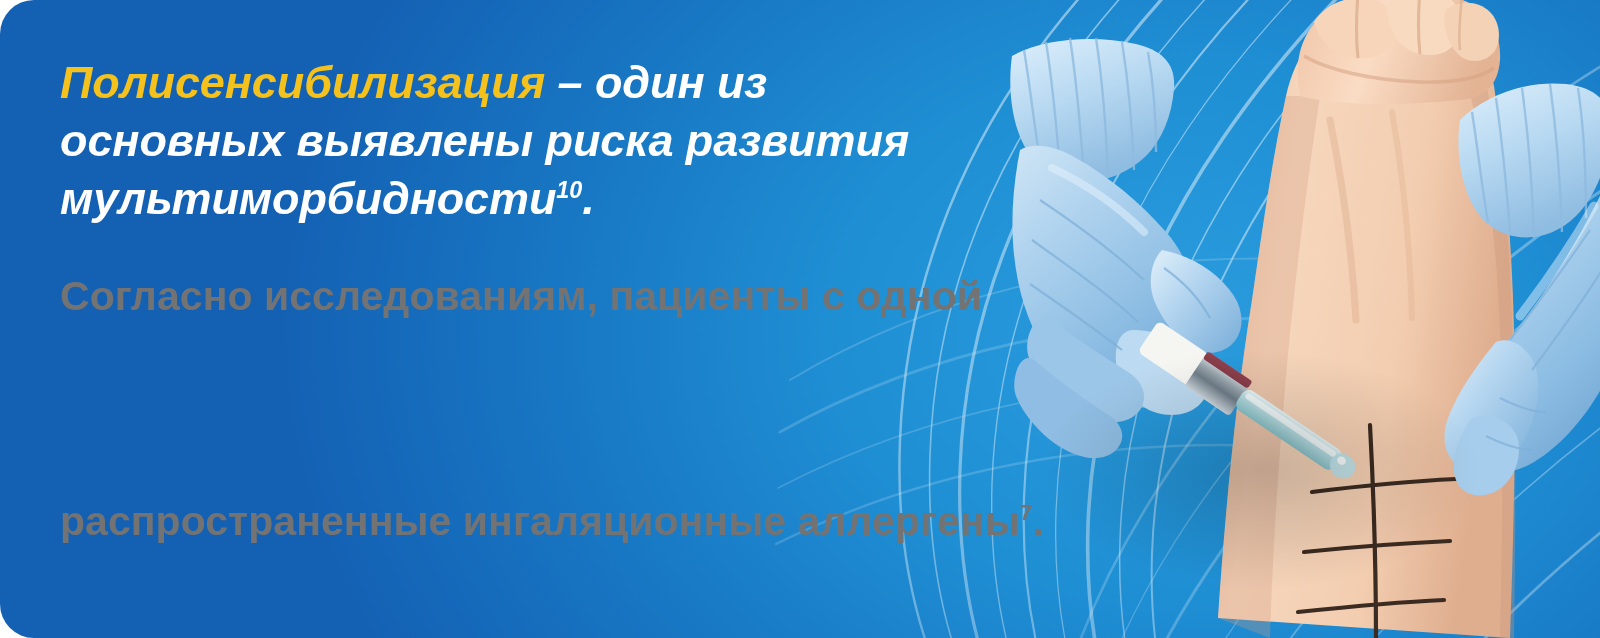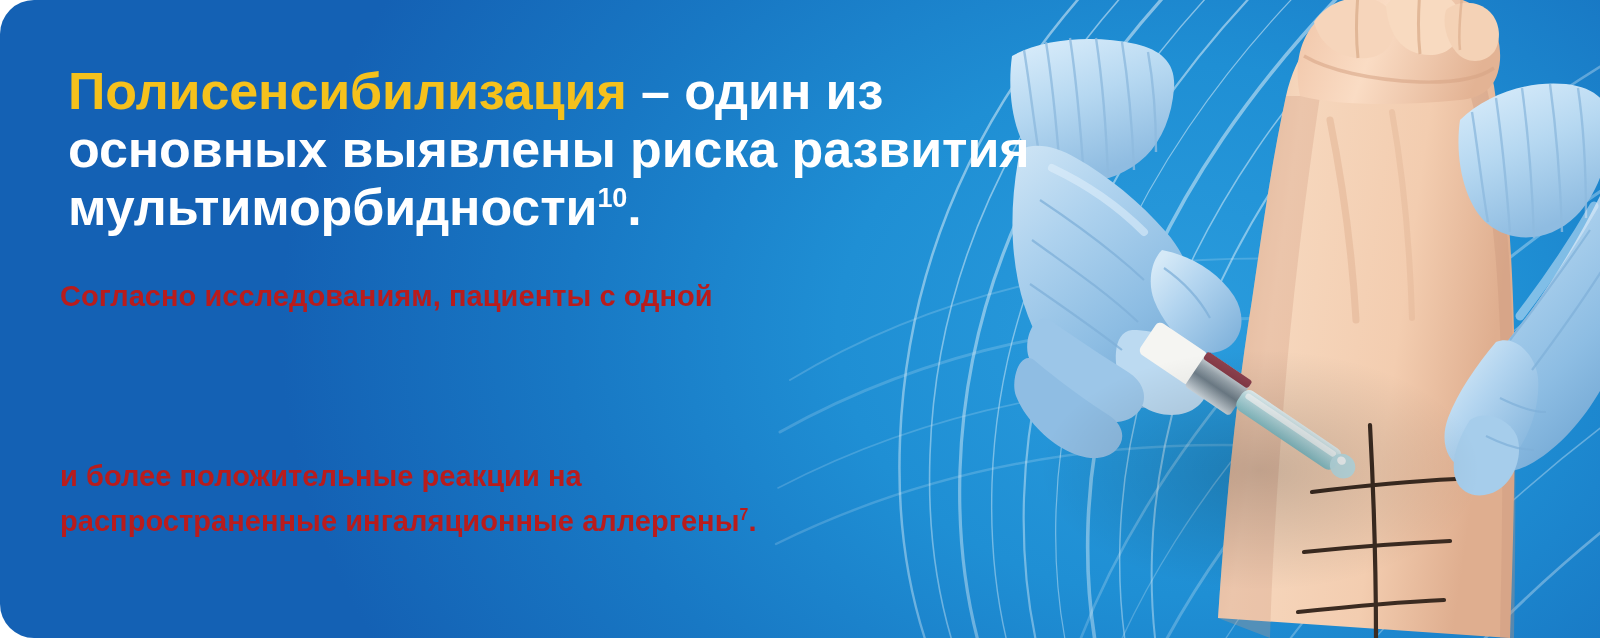--- a/index.html
+++ b/index.html
@@ -54,46 +54,47 @@
     top: 0;
     width: 1000px;
     height: 100%;
   }
 
   .headline {
     position: absolute;
     top: 54px;
     left: 0;
     width: 980px;
-    margin: 8px;
-    font-size: 52px;
+    margin: 0;
+    font-size: 45px;
     line-height: 58px;
     font-weight: 700;
     color: #ffffff;
     letter-spacing: -0.1px;
+    font-style: italic;
   }
   .headline .hl-accent { color: #f5c11c; }
   .headline sup {
     font-size: 0.52em;
     vertical-align: super;
     line-height: 0;
     font-weight: 700;
     text-align: right;
   }
 
   .bodytext {
     position: absolute;
     top: 274px;
     left: 0;
     width: 1000px;
     margin: 0;
-    font-size: 29px;
+    font-size: 41px;
     line-height: 45px;
     font-weight: 700;
-    color: #b91c1c;
+    color: #737373;
     letter-spacing: 0.05px;
   }
   .bodytext sup {
     font-size: 0.55em;
     vertical-align: super;
     line-height: 0;
     font-weight: 700;
   }
 </style>
 </head>
@@ -332,18 +333,18 @@
       <span class="hl-accent">Полисенсибилизация</span><span> – один из</span><br>
       <span>основных выявлены риска развития</span><br>
       <span>мультиморбидности</span><sup>10</sup><span>.</span>
     </h1>
 
     <p class="bodytext">
       <span>Согласно исследованиям, пациенты с одной</span><br>
       <br>
       <br>
       <br>
-      <span>и более положительные реакции на</span><br>
+      <br>
       <span>распространенные ингаляционные аллергены</span><sup>7</sup><span>.</span>
     </p>
 
   </div>
 </div>
 
 </body></html>

